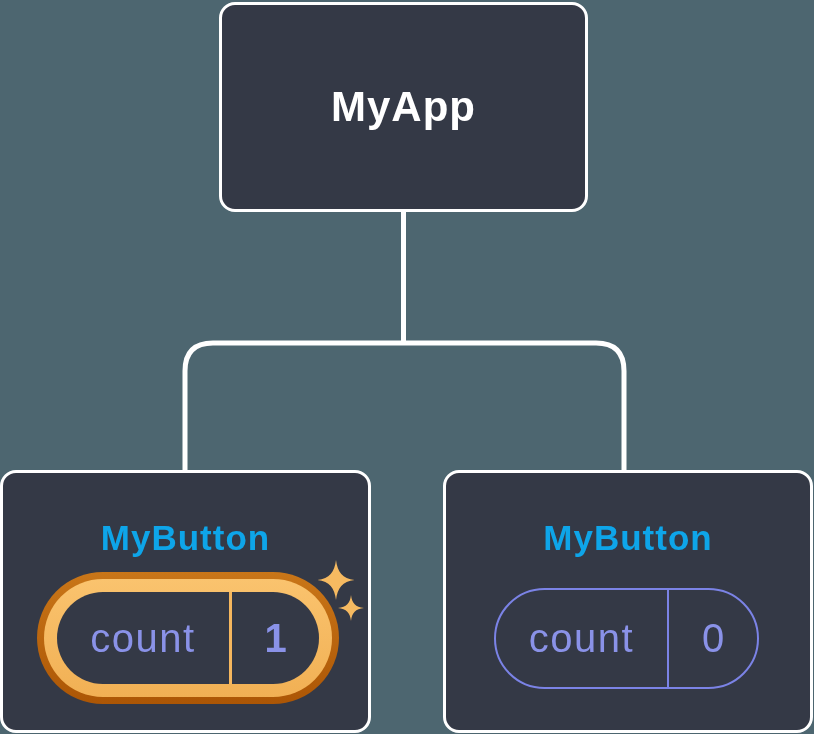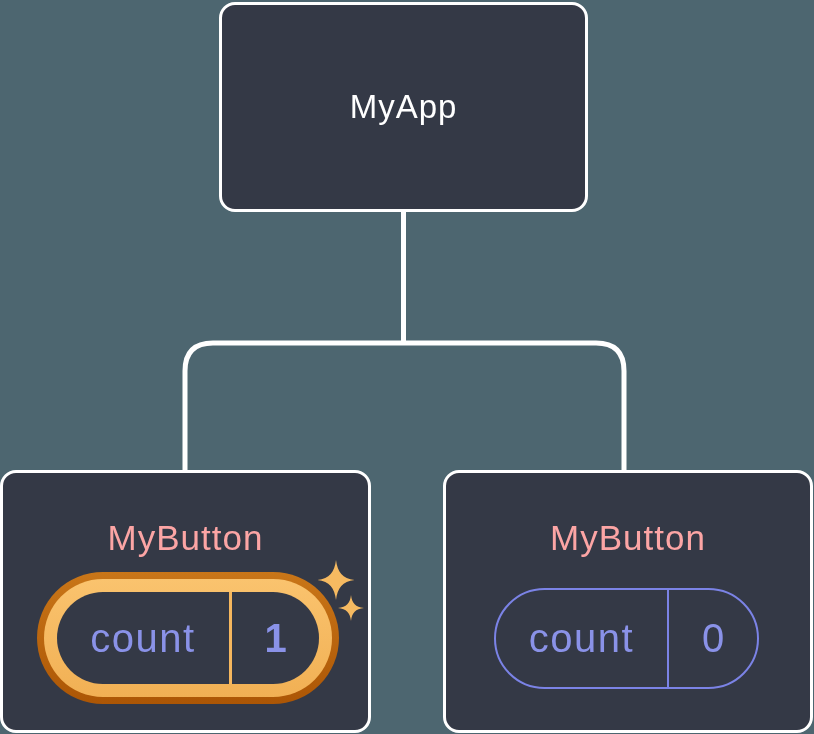--- a/index.html
+++ b/index.html
@@ -23,38 +23,38 @@
     border-radius: 16px;
     box-sizing: border-box;
   }
   .node-root {
     left: 219px; top: 2px;
     width: 369px; height: 210px;
     display: flex; align-items: center; justify-content: center;
   }
   .root-label {
     color: #FFFFFF;
-    font-size: 33px;
-    font-weight: 400;
+    font-size: 42px;
+    font-weight: 700;
     letter-spacing: 1px;
   }
   .node-child {
     top: 470px;
     height: 263px;
   }
   .node-child.left  { left: 0px;   width: 371px; }
   .node-child.right { left: 443px; width: 370px; }
   .node-title {
     position: absolute;
     left: 0; right: 0;
     top: 40px;
     text-align: center;
-    color: #fca5a5;
+    color: #0ea5e9;
     font-size: 35px;
-    font-weight: 400;
+    font-weight: 700;
     letter-spacing: 1px;
     line-height: 50px;
   }
   
   .pill-glow {
     position: absolute;
     left: 34px; top: 99px;
     width: 302px; height: 132px;
     border-radius: 66px;
     background: linear-gradient(180deg, #C97618 0%, #AC5605 100%);

